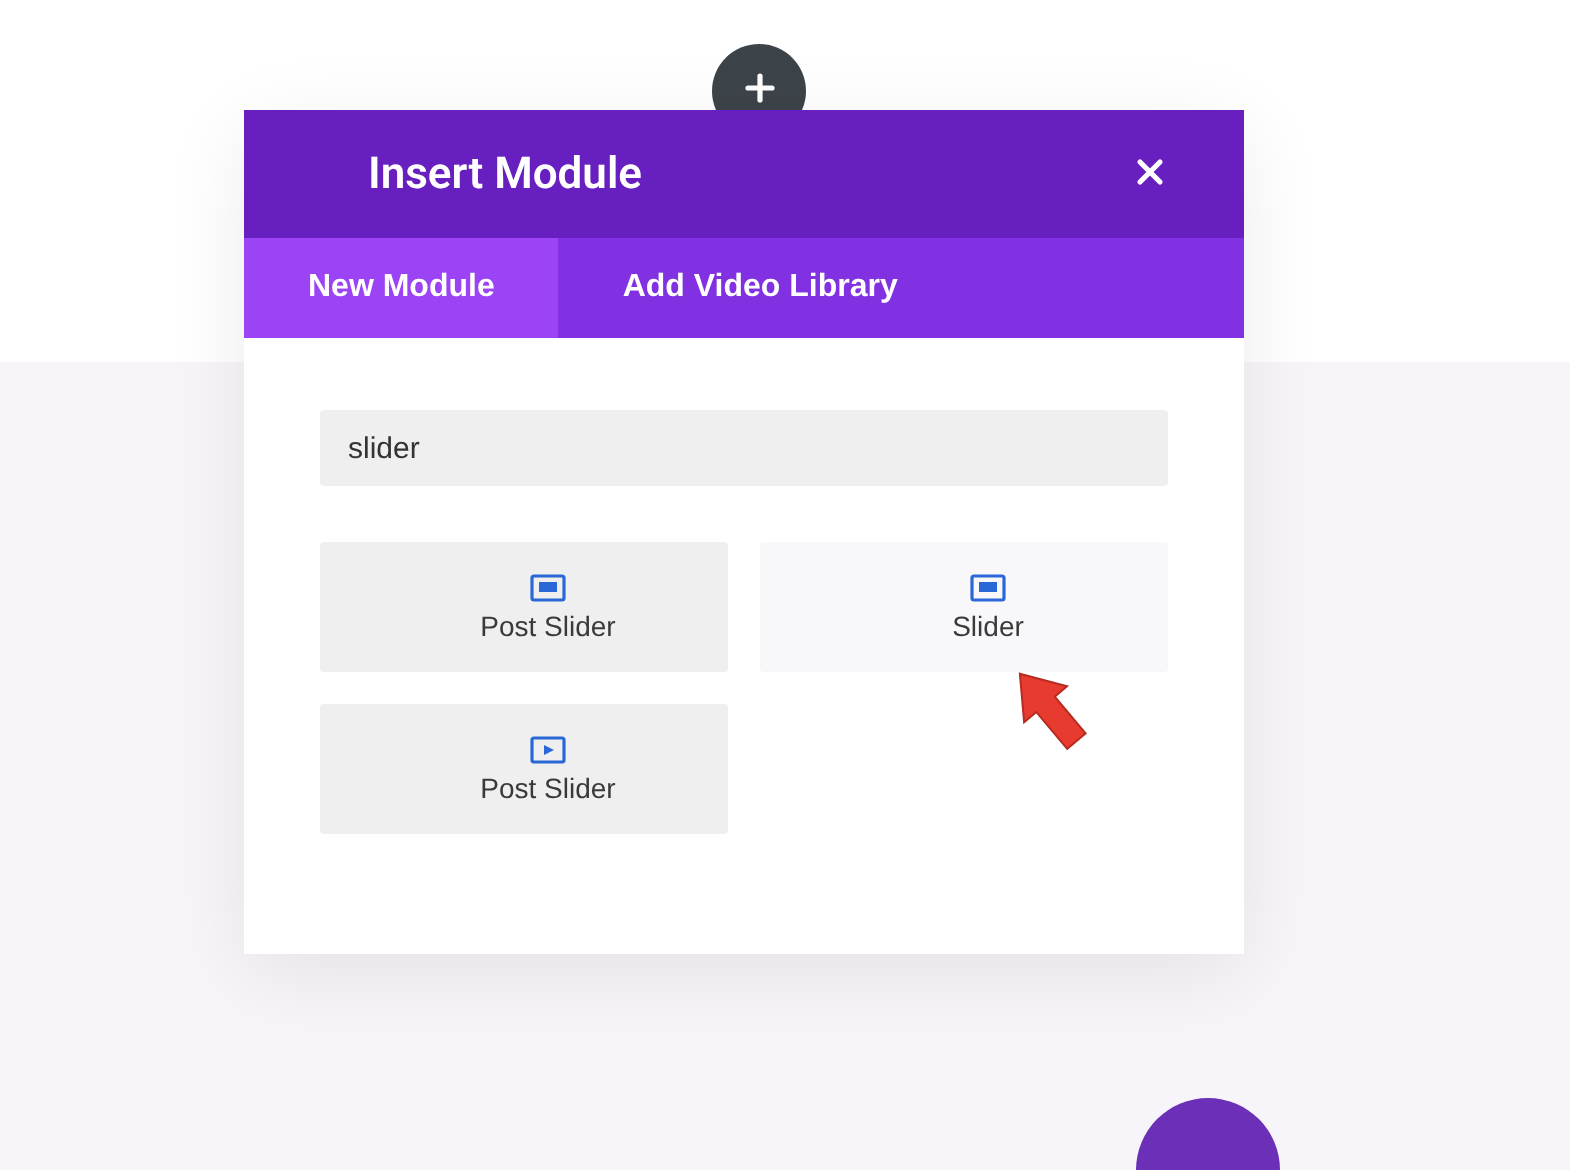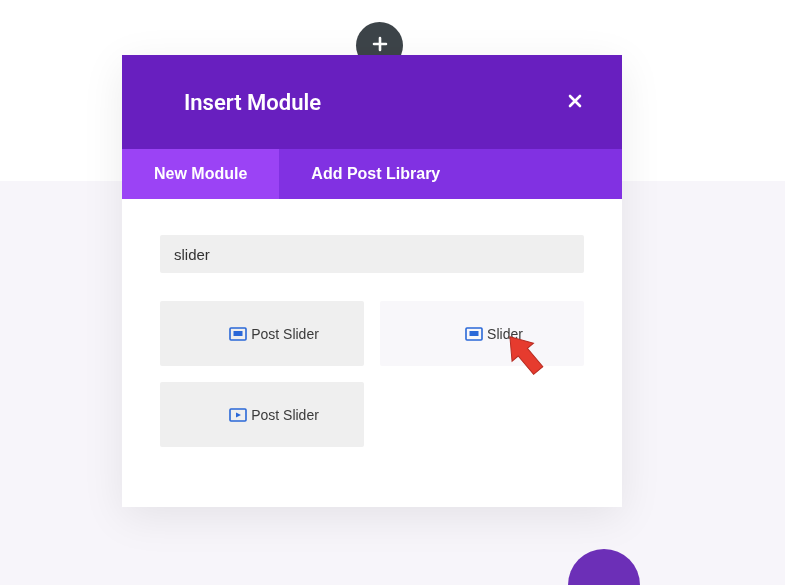--- a/index.html
+++ b/index.html
@@ -41,21 +41,21 @@
       position: absolute;
       top: 55px;
       left: 122px;
       width: 500px;
       background: #ffffff;
       box-shadow: 0 10px 40px rgba(0,0,0,0.08);
       z-index: 2;
     }
     .modal-header {
       background: #681fbf;
-      height: 94px;
+      height: 64px;
       display: flex;
       align-items: center;
       justify-content: space-between;
       padding: 0 32px 0 62px;
       gap: 12px;
     }
     .modal-title {
       color: #ffffff;
       font-size: 22px;
       font-weight: 600;
@@ -107,21 +107,21 @@
     .module-grid {
       display: grid;
       grid-template-columns: 1fr 1fr;
       gap: 16px;
       margin-top: 28px;
     }
     .module-card {
       background: #efefef;
       height: 65px;
       display: flex;
-      flex-direction: row;
+      flex-direction: column;
       align-items: center;
       justify-content: center;
       gap: 4px;
       border: none;
       cursor: pointer;
       border-radius: 2px;
       padding-left: 24px;
     }
     .module-card.highlighted {
       background: #f8f7fa;
@@ -175,21 +175,21 @@
       <span>
         <svg width="18" height="18" viewBox="0 0 18 18">
           <path d="M4 4 L14 14 M14 4 L4 14" stroke="#ffffff" stroke-width="2.6" stroke-linecap="round"></path>
         </svg>
       </span>
     </button>
   </div>
 
   <div class="tabs">
     <button class="tab active">New Module</button>
-    <button class="tab">Add Post Library</button>
+    <button class="tab">Add Video Library</button>
   </div>
 
   <div class="modal-body">
     <input type="text" class="search-input" value="slider" style="">
 
     <div class="module-grid">
       <button class="module-card">
         <span class="module-icon">
           <svg width="18" height="14" viewBox="0 0 18 14">
             <rect x="1" y="1" width="16" height="12" rx="1" fill="none" stroke="#2a68d8" stroke-width="1.6"></rect>

